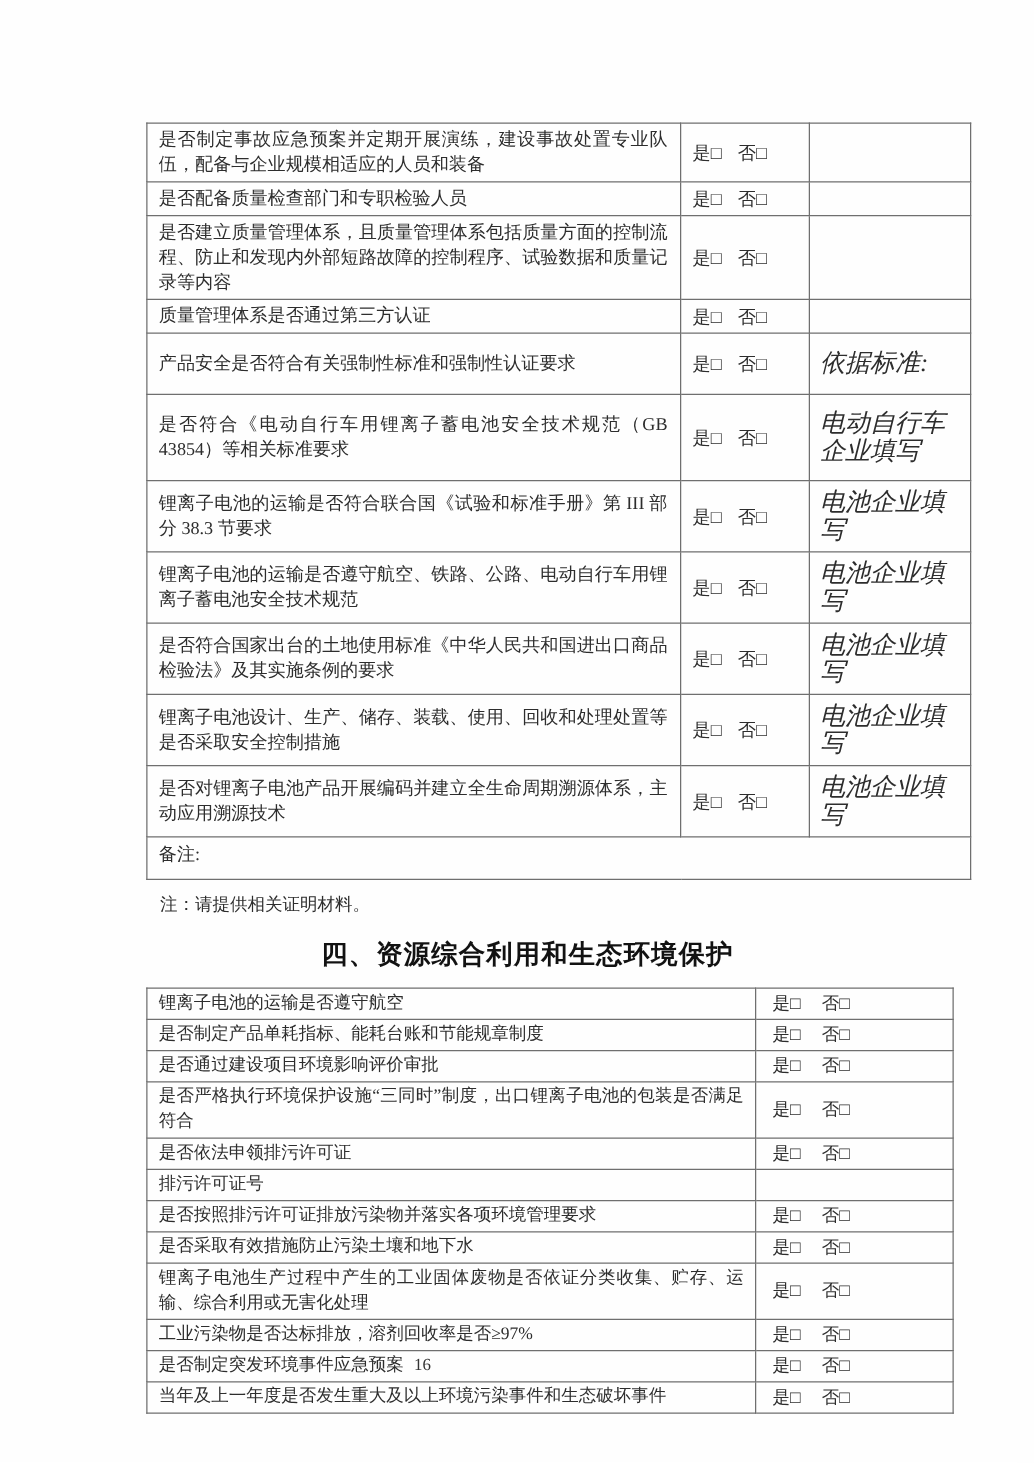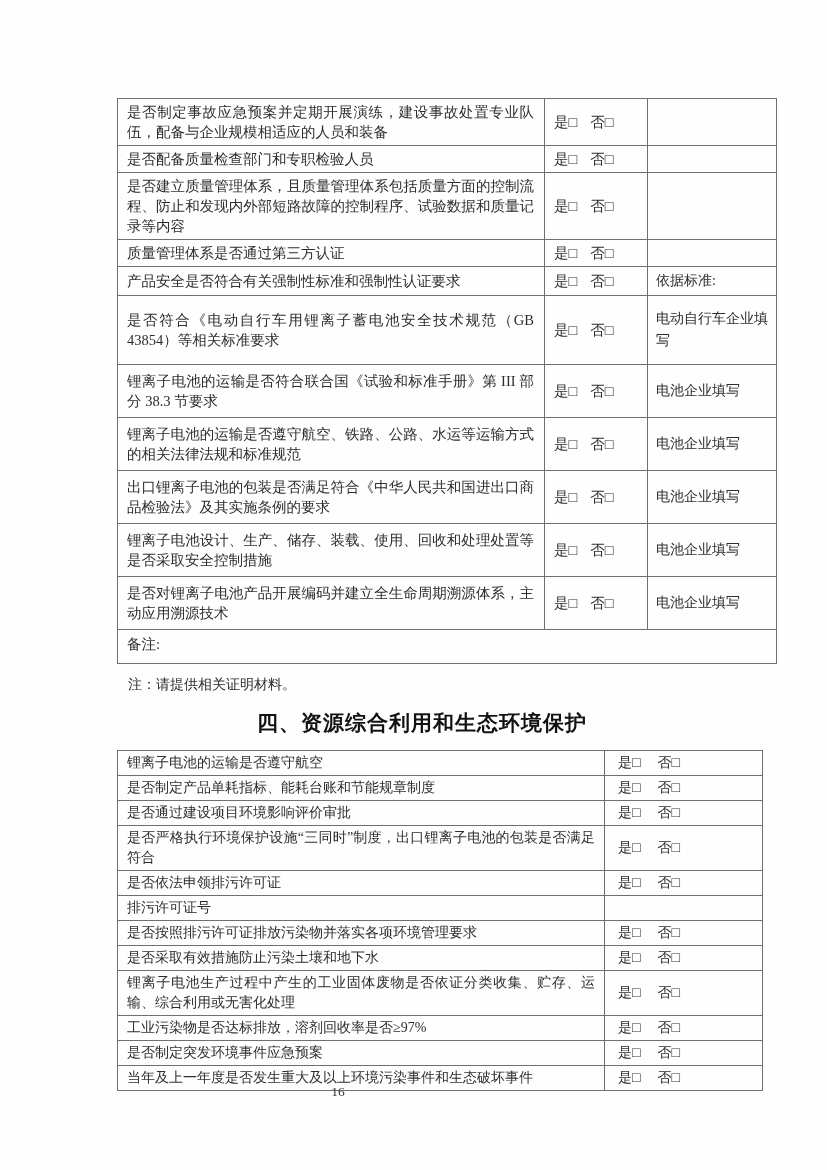--- a/index.html
+++ b/index.html
@@ -21,21 +21,21 @@
   table {
     border-collapse: collapse;
     table-layout: fixed;
     width: 612px;
   }
   td { border: 1px solid #6f6f6f; vertical-align: middle; }
 
   
   .t1 .q  { width: 407px; padding: 3px 10px 3px 9px; font-size: 14.5px; line-height: 20px; text-align: justify; }
   .t1 .yn { width: 93px;  padding: 3px 0 3px 9px;  font-size: 14.5px; white-space: nowrap; }
-  .t1 .nt { width: 112px; padding: 3px 8px;        font-size: 14px; line-height: 22px; }
+  .t1 .nt { width: 112px; padding: 13px 8px;        font-size: 20px; line-height: 22px; font-style: italic; }
   .t1 tr.lg td { padding-top: 6px;  padding-bottom: 6px; }
   .t1 tr.xl td { padding-top: 12px; padding-bottom: 12px; }
   .t1 .remark-cell { padding: 4px 9px 9px 9px; font-size: 14.5px; line-height: 20px; vertical-align: top; }
   .cb { display: inline-block; cursor: pointer; }
   .t1 .cb + .cb { margin-left: 13px; }
 
   
   .footnote {
     margin: 11px 0 0 11px;
     font-size: 14px;
@@ -103,26 +103,26 @@
           <td class="q">是否符合《电动自行车用锂离子蓄电池安全技术规范（GB 43854）等相关标准要求</td>
           <td class="yn"><span class="cb">是□</span><span class="cb">否□</span></td>
           <td class="nt">电动自行车企业填写</td>
         </tr>
         <tr class="lg">
           <td class="q">锂离子电池的运输是否符合联合国《试验和标准手册》第 III 部分 38.3 节要求</td>
           <td class="yn"><span class="cb">是□</span><span class="cb">否□</span></td>
           <td class="nt">电池企业填写</td>
         </tr>
         <tr class="lg">
-          <td class="q">锂离子电池的运输是否遵守航空、铁路、公路、水运等运输方式的相关法律法规和标准规范</td>
-          <td class="yn"><span class="cb">是□</span><span class="cb">否□</span></td>
-          <td class="nt">电池企业填写</td>
-        </tr>
-        <tr class="lg">
-          <td class="q">出口锂离子电池的包装是否满足符合《中华人民共和国进出口商品检验法》及其实施条例的要求</td>
+          <td class="q">锂离子电池的运输是否遵守航空、铁路、公路、电动自行车用锂离子蓄电池安全技术规范</td>
+          <td class="yn"><span class="cb">是□</span><span class="cb">否□</span></td>
+          <td class="nt">电池企业填写</td>
+        </tr>
+        <tr class="lg">
+          <td class="q">是否符合国家出台的土地使用标准《中华人民共和国进出口商品检验法》及其实施条例的要求</td>
           <td class="yn"><span class="cb">是□</span><span class="cb">否□</span></td>
           <td class="nt">电池企业填写</td>
         </tr>
         <tr class="lg">
           <td class="q">锂离子电池设计、生产、储存、装载、使用、回收和处理处置等是否采取安全控制措施</td>
           <td class="yn"><span class="cb">是□</span><span class="cb">否□</span></td>
           <td class="nt">电池企业填写</td>
         </tr>
         <tr class="lg">
           <td class="q">是否对锂离子电池产品开展编码并建立全生命周期溯源体系，主动应用溯源技术</td>

